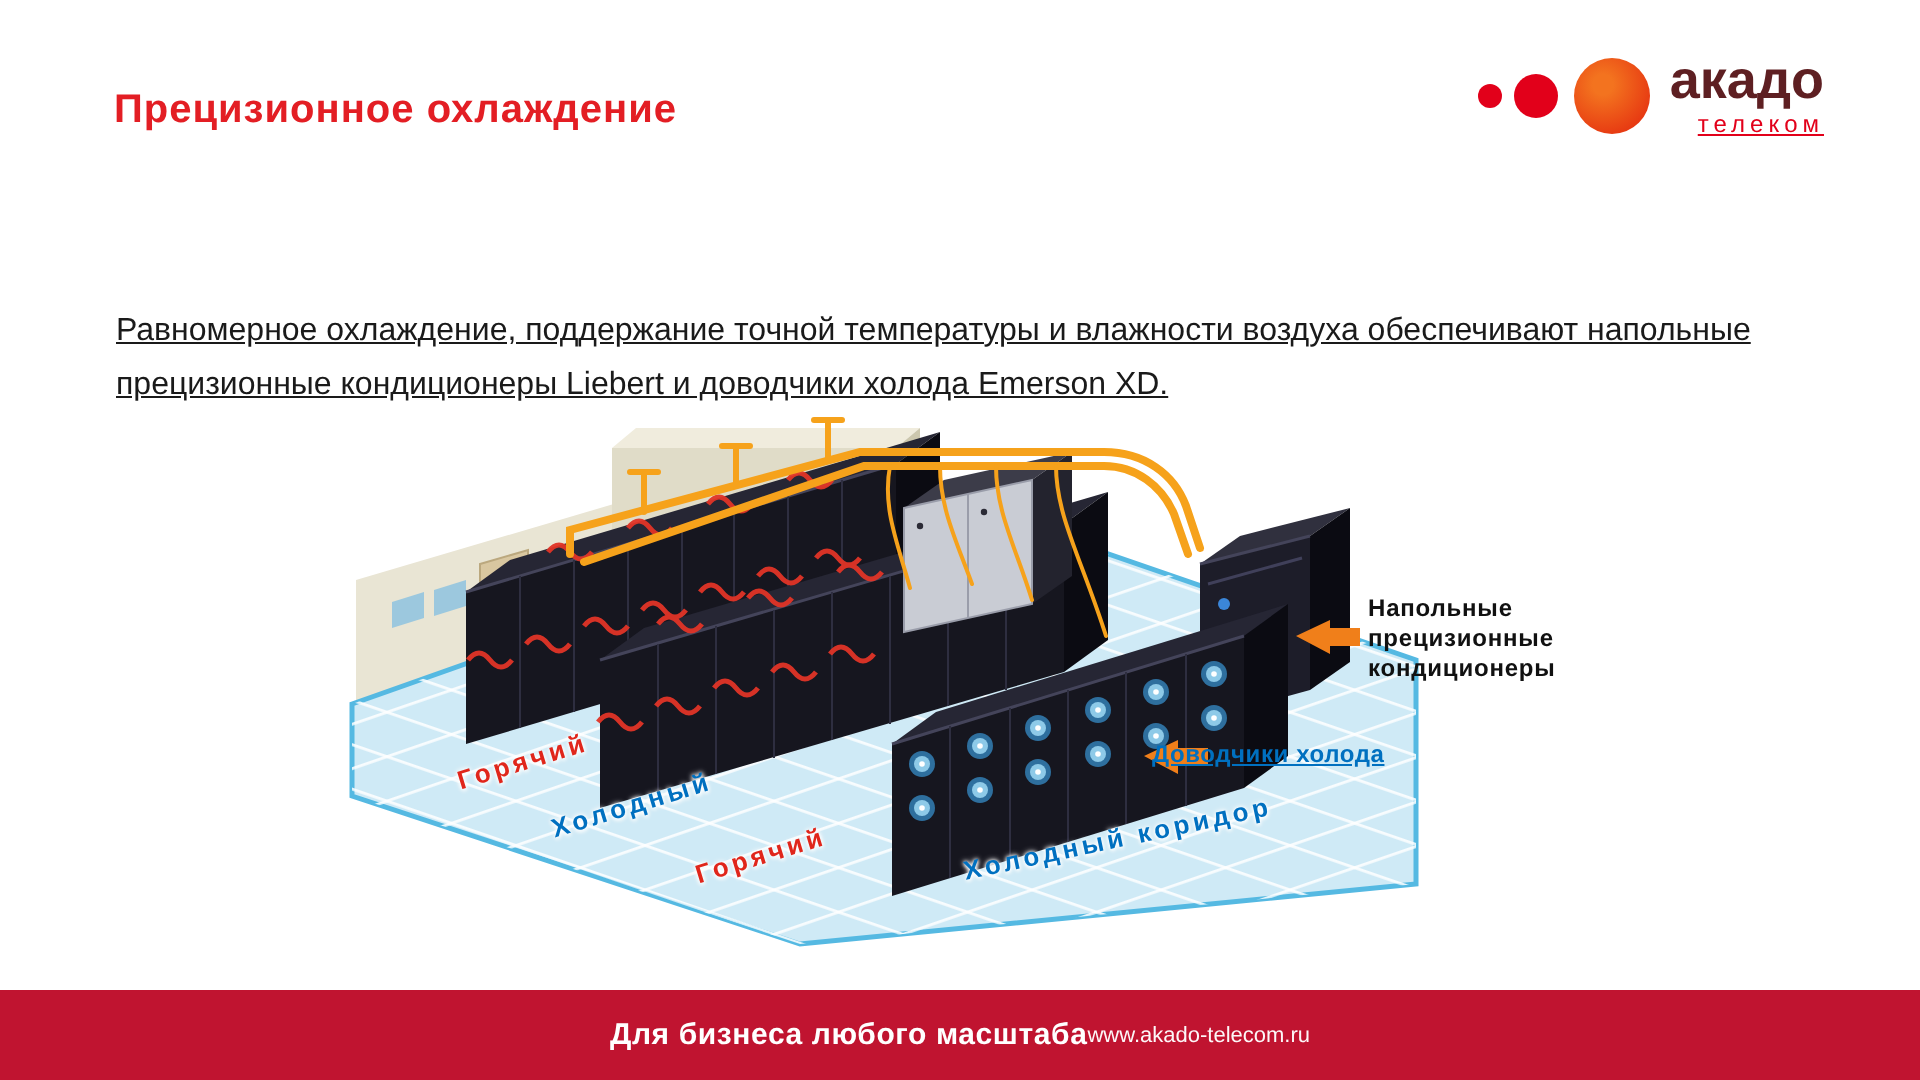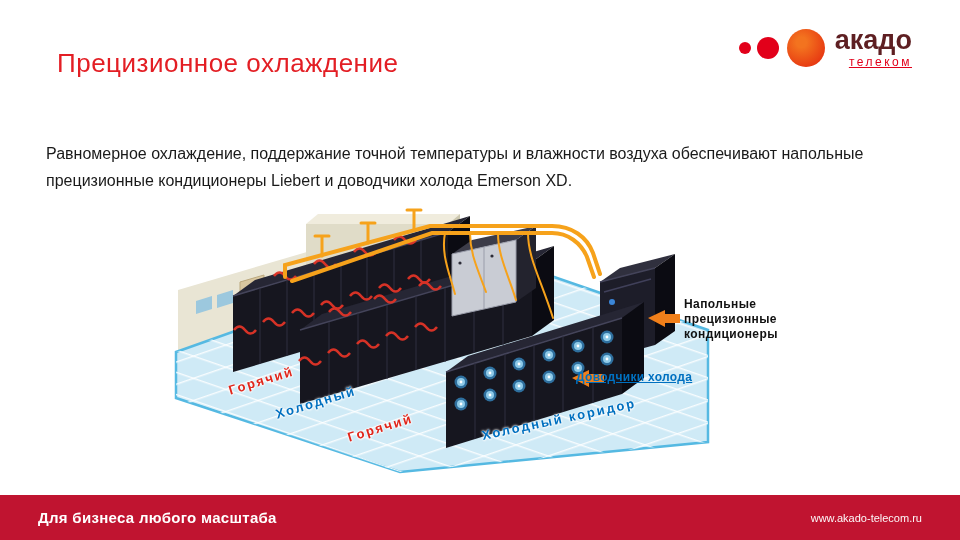--- a/index.html
+++ b/index.html
@@ -3,35 +3,35 @@
 <meta charset="utf-8">
 <style>
   html,body{margin:0;padding:0;background:#888;}
   .slide{
     position:relative;width:960px;height:540px;background:#ffffff;
     overflow:hidden;font-family:"Liberation Sans",sans-serif;
   }
   
   .title{
     position:absolute;left:57px;top:31px;
-    font-size:26px;font-weight:400;letter-spacing:.5px;color:#e31e24;
+    font-size:20px;font-weight:700;letter-spacing:.5px;color:#e31e24;
   }
   .logo{position:absolute;top:27px;right:48px;display:flex;align-items:center;}
   .dot{border-radius:50%;background:#e2001a;}
   .dot.d1{width:12px;height:12px;margin-right:6px;}
   .dot.d2{width:22px;height:22px;margin-right:8px;}
   .dot.d3{width:38px;height:38px;margin-right:10px;
     background:radial-gradient(circle at 38% 35%, #f3731f 15%, #e73a12 75%);}
   .logo-text{display:flex;flex-direction:column;align-items:flex-end;}
   .brand{font-size:27px;font-weight:bold;color:#5e1f22;line-height:26px;}
   .brand-sub{font-size:12px;color:#e2001a;letter-spacing:2.5px;margin-top:2px;text-decoration:underline;}
   
   .body-text{
     position:absolute;left:46px;top:140px;width:840px;
-    font-size:16px;line-height:27px;color:#1a1a1a;margin:0;
+    font-size:16px;line-height:27px;color:#1a1a1a;margin:12px;text-decoration:underline;
   }
   
   .diagram{position:absolute;inset:0;}
   .diagram svg{position:absolute;left:0;top:0;}
   .callout{position:absolute;font-weight:bold;font-size:12px;line-height:15px;}
   .lbl-units{left:684px;top:297px;width:104px;letter-spacing:.4px;color:#111;}
   .lbl-boosters{left:576px;top:370px;color:#0070c0;letter-spacing:.3px;
     text-decoration:underline;white-space:nowrap;}
   .aisle{
     position:absolute;font-weight:bold;font-size:13px;letter-spacing:2px;
@@ -40,21 +40,21 @@
   }
   .hot{color:#e0261b;}
   .cold{color:#0070c0;}
   .a-hot1{left:229px;top:383px;transform:rotate(-17deg);}
   .a-cold1{left:276px;top:407px;transform:rotate(-17deg);}
   .a-hot2{left:348px;top:430px;transform:rotate(-17deg);}
   .a-corridor{left:482px;top:428px;transform:rotate(-12deg);}
   
   .footer{
     position:absolute;left:0;right:0;bottom:0;height:45px;background:#c01430;
-    display:flex;justify-content:space-between;align-items:center;
+    display:flex;justify-content:center;align-items:center;
     padding:0 38px;color:#ffffff;box-sizing:border-box;
   }
   .footer .tagline{font-size:15px;font-weight:bold;letter-spacing:.3px;}
   .footer .website{font-size:11px;opacity:.97;}
 </style>
 </head>
 <body>
 
 <div class="slide">
 

